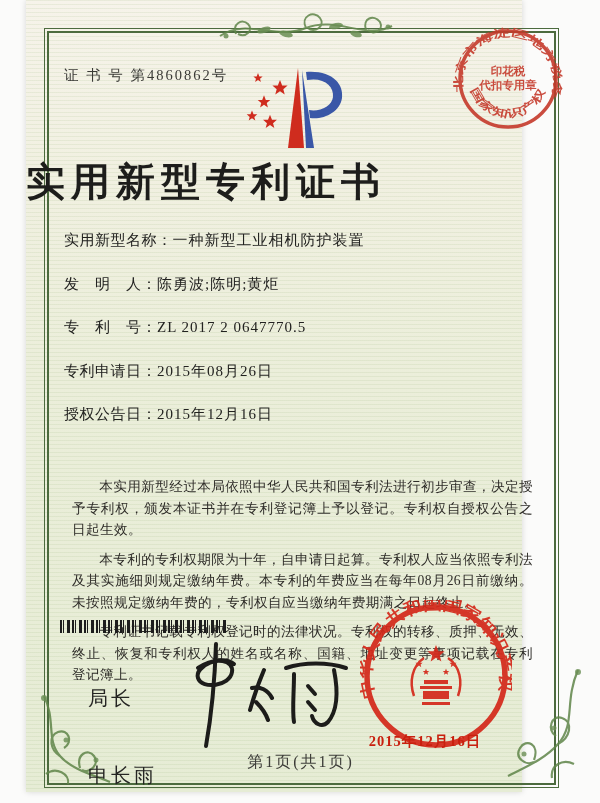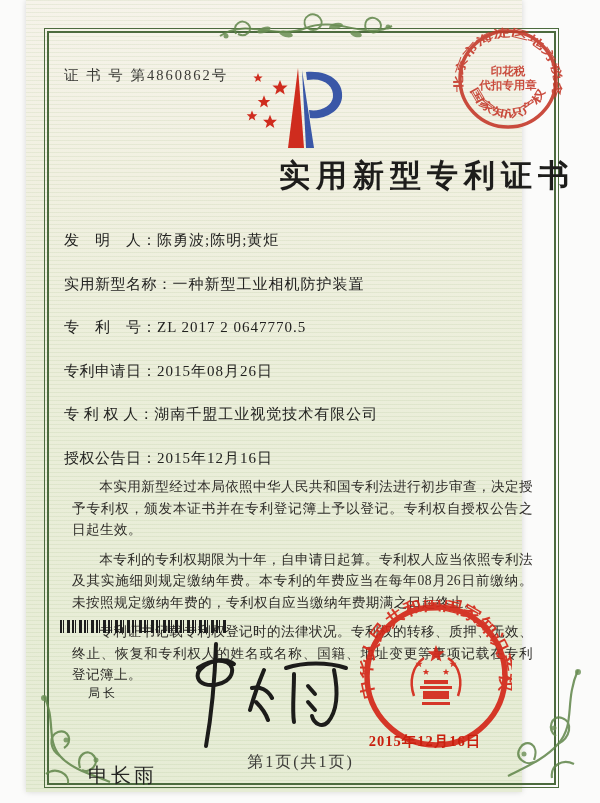--- a/index.html
+++ b/index.html
@@ -23,38 +23,38 @@
   .frame-inner{
     position:absolute;left:2px;top:2px;right:2px;bottom:2px;
     border:2px solid #4c6b3e;
   }
   .cert-no{
     position:absolute;left:38px;top:66px;
     font-size:14.5px;letter-spacing:2px;color:#3a3a36;
   }
   .logo{position:absolute;left:214px;top:64px;width:120px;height:90px;}
   .title{
-    position:absolute;left:0;top:155px;width:549px;text-align:right;
-    font-size:31px;font-weight:700;letter-spacing:6px;color:#1d1d1b;
+    position:absolute;left:0;top:155px;width:549px;text-align:left;
+    font-size:39px;font-weight:700;letter-spacing:6px;color:#1d1d1b;
   }
   .fields{position:absolute;left:38px;top:231px;width:480px;}
   .field-row{margin:0 0 24.5px 0;font-size:15px;line-height:19px;white-space:nowrap;}
   .field-label{letter-spacing:0.5px;color:#222220;}
   .field-value{letter-spacing:1px;color:#222220;}
   .paragraphs{
     position:absolute;left:38px;top:468px;width:477px;
     font-size:13.6px;line-height:21.5px;text-align:justify;color:#2e2c28;
   }
   .paragraphs p{margin:8px;text-indent:2em;letter-spacing:0.4px;}
   .barcode{
     position:absolute;left:34px;top:620px;width:168px;height:13px;
     background:
       repeating-linear-gradient(90deg,#1d1d1d 0 2px,rgba(0,0,0,0) 2px 3px,#1d1d1d 3px 4px,rgba(0,0,0,0) 4px 7px,#1d1d1d 7px 10px,rgba(0,0,0,0) 10px 12px);
   }
-  .sig-title{position:absolute;left:62px;top:685px;font-size:12px;letter-spacing:3px;color:#252523;}
+  .sig-title{position:absolute;left:62px;top:685px;font-size:20px;letter-spacing:3px;color:#252523;}
   .sig-name{position:absolute;left:62px;top:714px;font-size:20px;letter-spacing:3px;color:#252523;margin-top:48px;}
   .sig-hand{position:absolute;left:156px;top:640px;width:170px;height:112px;}
   .seal{position:absolute;left:334px;top:600px;width:152px;height:152px;opacity:0.92;}
   .seal-date{
     position:absolute;left:334px;top:732px;width:130px;text-align:center;
     font-size:14.5px;font-weight:700;color:#c9200f;letter-spacing:1px;
   }
   .tax-stamp{position:absolute;left:423px;top:20px;width:118px;height:118px;opacity:0.9;}
   .footer{
     position:absolute;left:0;top:752px;width:549px;text-align:center;
@@ -133,33 +133,30 @@
       <path d="M0,-7 L1.9,-2.1 L6.6,-2.1 L2.9,1.1 L4.1,5.7 L0,2.8 L-4.1,5.7 L-2.9,1.1 L-6.6,-2.1 L-1.9,-2.1 Z" transform="translate(12,52) scale(0.8)"></path>
       <path d="M0,-7 L1.9,-2.1 L6.6,-2.1 L2.9,1.1 L4.1,5.7 L0,2.8 L-4.1,5.7 L-2.9,1.1 L-6.6,-2.1 L-1.9,-2.1 Z" transform="translate(30,58) scale(1.05)"></path>
       <path d="M0,-7 L1.9,-2.1 L6.6,-2.1 L2.9,1.1 L4.1,5.7 L0,2.8 L-4.1,5.7 L-2.9,1.1 L-6.6,-2.1 L-1.9,-2.1 Z" transform="translate(18,14) scale(0.7)"></path>
     </g>
   </svg>
 
   <div class="title">实用新型专利证书</div>
 
   <div class="fields">
     <div class="field-row">
+      <span class="field-label">实用新型名称：</span><span class="field-value">一种新型工业相机防护装置</span>
+    </div>
+    <div class="field-row">
       <span class="field-label">发　明　人：</span><span class="field-value">陈勇波;陈明;黄炬</span>
     </div>
     <div class="field-row">
-      <span class="field-label">实用新型名称：</span><span class="field-value">一种新型工业相机防护装置</span>
-    </div>
-    <div class="field-row">
       <span class="field-label">专　利　号：</span><span class="field-value">ZL 2017 2 0647770.5</span>
     </div>
     <div class="field-row">
       <span class="field-label">专利申请日：</span><span class="field-value">2015年08月26日</span>
-    </div>
-    <div class="field-row">
-      <span class="field-label">专 利 权 人：</span><span class="field-value">湖南千盟工业视觉技术有限公司</span>
     </div>
     <div class="field-row">
       <span class="field-label">授权公告日：</span><span class="field-value">2015年12月16日</span>
     </div>
   </div>
 
   <div class="paragraphs">
     <p>本实用新型经过本局依照中华人民共和国专利法进行初步审查，决定授予专利权，颁发本证书并在专利登记簿上予以登记。专利权自授权公告之日起生效。</p>
     <p>本专利的专利权期限为十年，自申请日起算。专利权人应当依照专利法及其实施细则规定缴纳年费。本专利的年费应当在每年08月26日前缴纳。未按照规定缴纳年费的，专利权自应当缴纳年费期满之日起终止。</p>
     <p>专利证书记载专利权登记时的法律状况。专利权的转移、质押、无效、终止、恢复和专利权人的姓名或名称、国籍、地址变更等事项记载在专利登记簿上。</p>

